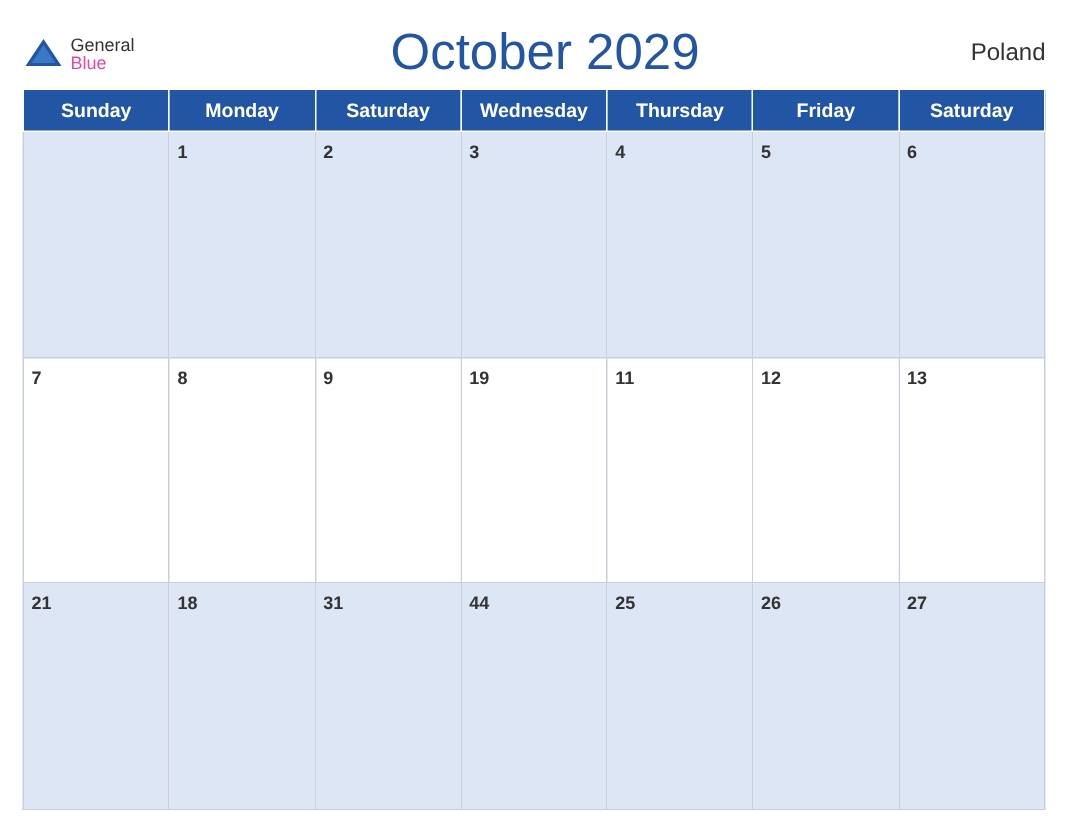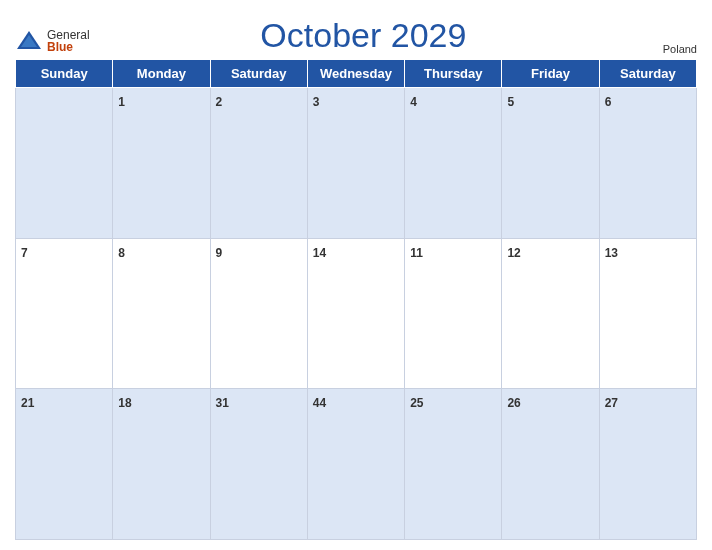--- a/index.html
+++ b/index.html
@@ -11,21 +11,21 @@
       display: flex;
       flex-direction: column;
       align-items: center;
       padding: 10px 15px;
     }
 
     .header-area {
       width: 100%;
       display: flex;
       justify-content: space-between;
-      align-items: flex-end;
+      align-items: center;
       padding: 6px 0 4px 0;
     }
 
     .logo {
       display: flex;
       align-items: center;
       gap: 4px;
     }
 
     .logo-text {
@@ -35,39 +35,39 @@
     }
 
     .logo-general {
       font-size: 12px;
       color: #333;
       font-weight: normal;
     }
 
     .logo-blue {
       font-size: 12px;
-      color: #c2410c;
-      font-weight: bold;
+      color: #ec4899;
+      font-weight: normal;
     }
 
     .logo-icon {
       width: 28px;
       height: 28px;
     }
 
     .month-title {
       font-size: 34px;
       color: #2255a4;
       font-weight: normal;
       text-align: center;
       flex: 1;
     }
 
     .country-label {
-      font-size: 11px;
+      font-size: 16px;
       color: #333;
       text-align: right;
       min-width: 60px;
     }
 
     .calendar {
       width: 100%;
       border-collapse: collapse;
       flex: 1;
     }
@@ -142,21 +142,21 @@
         <td><span class="day-number">2</span></td>
         <td><span class="day-number">3</span></td>
         <td><span class="day-number">4</span></td>
         <td><span class="day-number">5</span></td>
         <td><span class="day-number">6</span></td>
       </tr>
       <tr>
         <td><span class="day-number">7</span></td>
         <td><span class="day-number">8</span></td>
         <td><span class="day-number">9</span></td>
-        <td><span class="day-number">14</span></td>
+        <td><span class="day-number">19</span></td>
         <td><span class="day-number">11</span></td>
         <td><span class="day-number">12</span></td>
         <td><span class="day-number">13</span></td>
       </tr>
       <tr>
         <td><span class="day-number">21</span></td>
         <td><span class="day-number">18</span></td>
         <td><span class="day-number">31</span></td>
         <td><span class="day-number">44</span></td>
         <td><span class="day-number">25</span></td>

